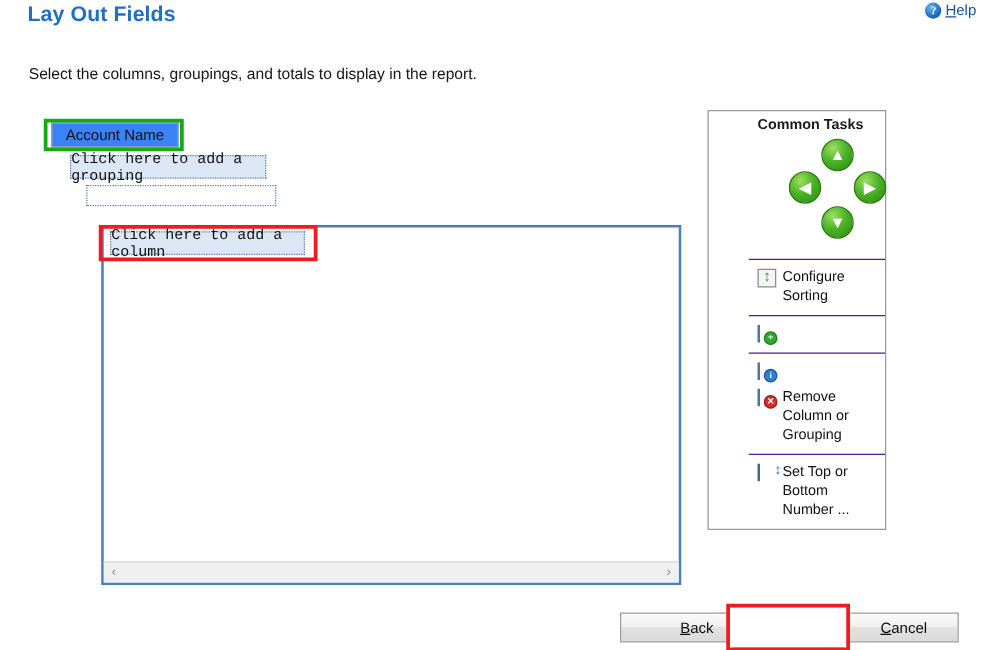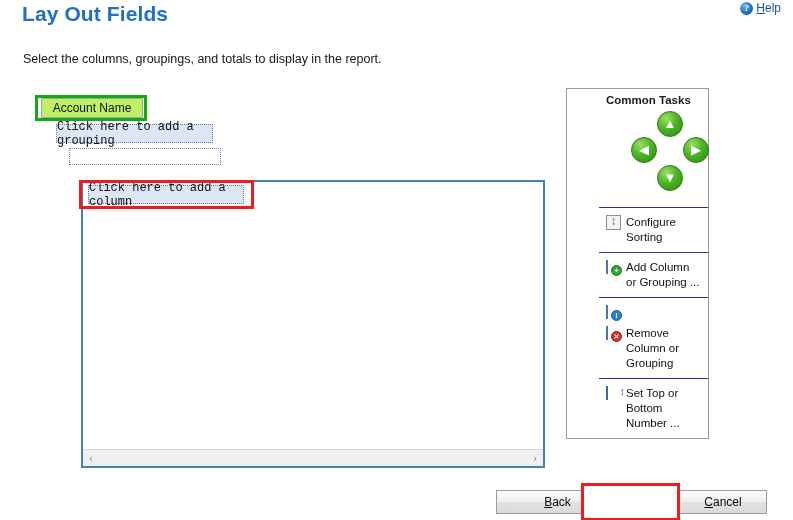--- a/index.html
+++ b/index.html
@@ -15,21 +15,21 @@
     color: #000000;
     position: relative;
     overflow: hidden;
   }
 
   
   #page-title {
     position: absolute;
     left: 22px;
     top: 2px;
-    font-size: 21px;
+    font-size: 17px;
     font-weight: bold;
     color: #1f6fc4;
     letter-spacing: 0.1px;
   }
   #help-link {
     position: absolute;
     right: 12px;
     top: 1px;
     display: flex;
     align-items: center;
@@ -67,21 +67,21 @@
   }
 
   
   #grouping-area {
     position: absolute;
     left: 0;
     top: 0;
   }
   .field-label-box {
     position: absolute;
-    background: #bef264;
+    background: #3b82f6;
     border: 1px solid #9aa4b0;
     font-size: 12px;
     color: #101010;
     display: flex;
     align-items: center;
     justify-content: center;
     box-sizing: border-box;
   }
   .dotted-box {
     position: absolute;
@@ -384,21 +384,20 @@
       <span class="task-icon icon-sort"></span>
       <span class="task-label">Configure Sorting</span>
     </div>
   </div>
 
   <div class="task-group">
     <div class="task-item">
       <span class="task-icon">
         <span class="icon-doc"></span><span class="badge badge-add">+</span>
       </span>
-      <span class="task-label">Add Column or Grouping ...</span>
     </div>
   </div>
 
   <div class="task-group">
     <div class="task-item">
       <span class="task-icon">
         <span class="icon-doc"></span><span class="badge badge-info">i</span>
       </span>
     </div>
     <div class="task-item">

